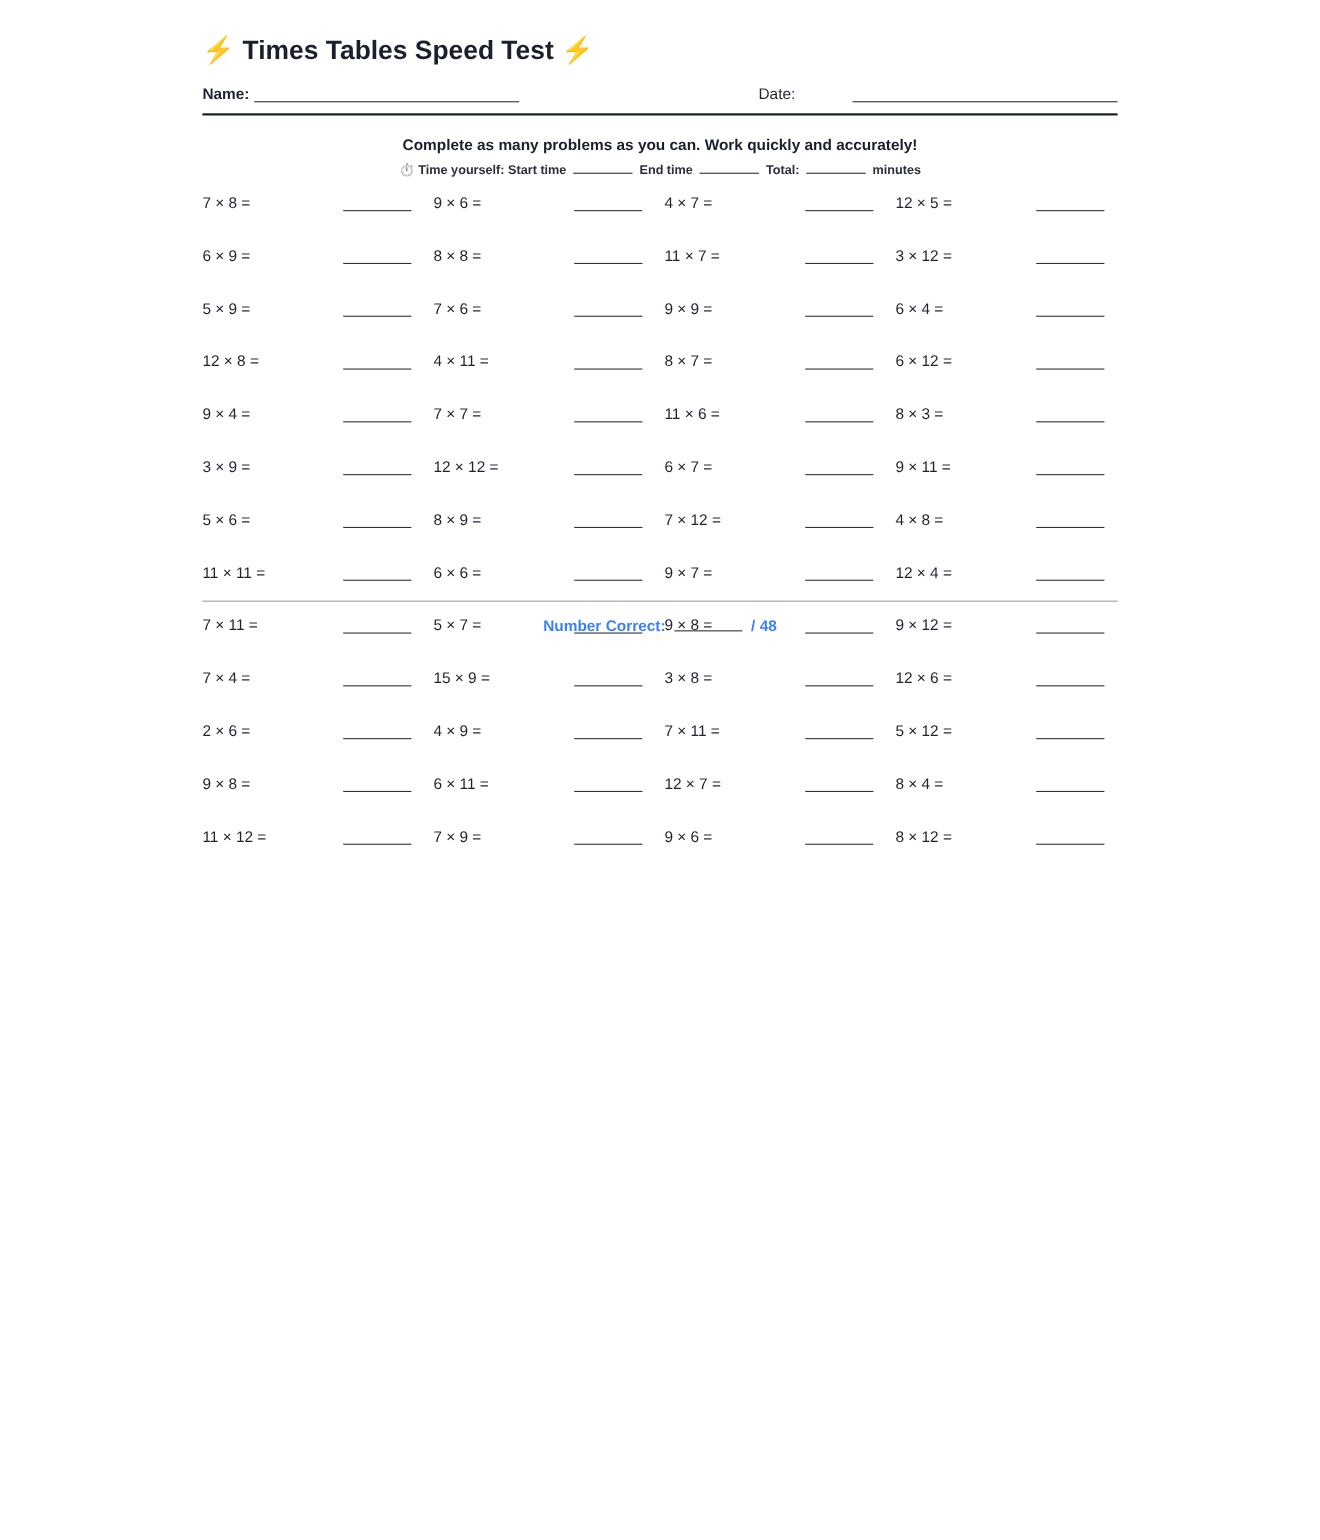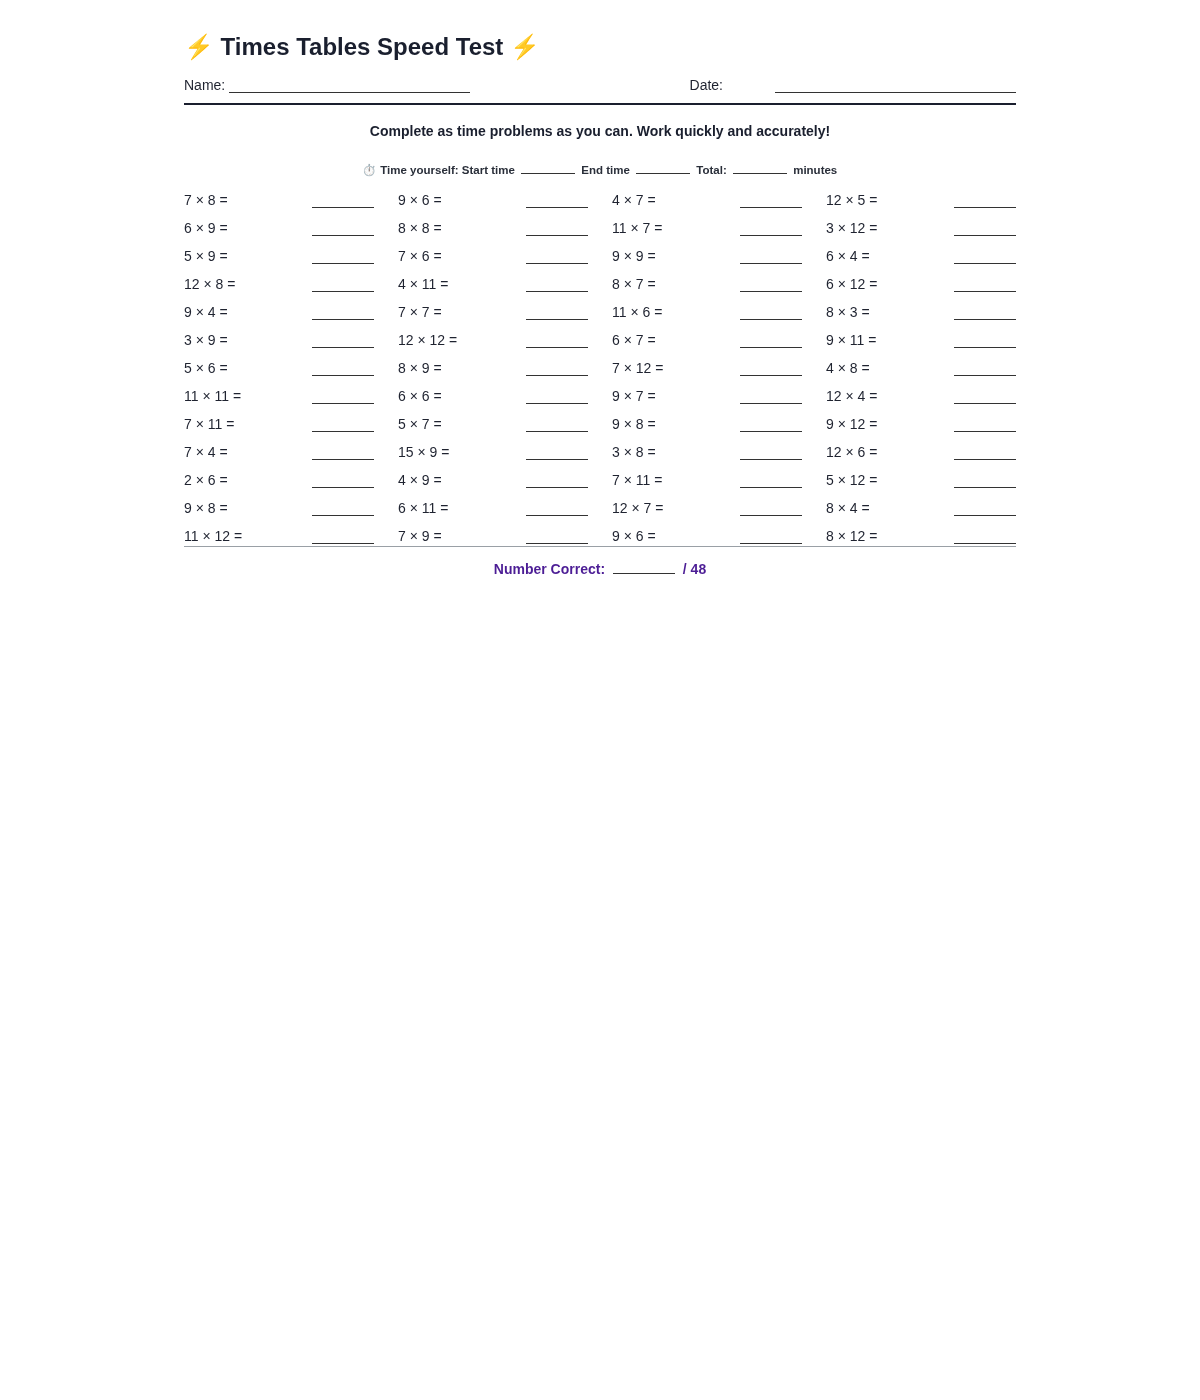--- a/index.html
+++ b/index.html
@@ -43,20 +43,21 @@
       height: 20px;
       font-size: 14px;
       color: #1f2330;
     }
     .info-left {
       position: absolute;
       left: 0;
       top: 0;
       display: flex;
       align-items: flex-end;
+      font-weight: bold;
     }
     .info-right {
       position: absolute;
       right: 0;
       top: 0;
       display: flex;
       align-items: flex-end;
       gap: 48px;
     }
     .blank-line {
@@ -80,48 +81,49 @@
       top: 123px;
       left: 0;
       width: 832px;
       text-align: center;
       font-size: 14px;
       font-weight: bold;
       color: #1a1f2e;
     }
     .timer {
       position: absolute;
-      top: 162px;
+      top: 146px;
       left: 0;
       width: 832px;
       text-align: center;
       font-size: 11.5px;
       font-weight: bold;
       color: #2a2f3a;
     }
     .timer .short-line {
       display: inline-block;
       width: 54px;
       border-bottom: 1px solid #333;
       height: 11px;
       margin: 0 3px;
     }
     .timer-icon {
       color: #888;
       font-weight: normal;
     }
     .grid {
       position: absolute;
-      top: 188px;
+      top: 172px;
       left: 0;
       width: 832px;
       display: grid;
       grid-template-columns: repeat(4, 190px);
       column-gap: 24px;
       row-gap: 0;
+      gap: 20px;
     }
     .problem {
       position: relative;
       height: 28px;
       font-size: 14px;
       color: #1f2330;
     }
     .problem .expr {
       position: absolute;
       left: 0;
@@ -144,21 +146,21 @@
       background: #9aa0a6;
     }
     .score {
       position: absolute;
       top: 560px;
       left: 0;
       width: 832px;
       text-align: center;
       font-size: 14px;
       font-weight: bold;
-      color: #4c1d95;
+      color: #3b82f6;
     }
     .score .score-line {
       display: inline-block;
       width: 62px;
       border-bottom: 1px solid #333;
       height: 13px;
       margin: 0 4px;
     }
   </style>
 </head>
@@ -178,21 +180,21 @@
       <span class="blank-line name-line"></span>
     </div>
     <div class="info-right">
       <span>Date:</span>
       <span class="blank-line date-line"></span>
     </div>
   </div>
 
   <div class="header-rule"></div>
 
-  <div class="instructions">Complete as time problems as you can. Work quickly and accurately!</div>
+  <div class="instructions">Complete as many problems as you can. Work quickly and accurately!</div>
 
   <div class="timer">
     <span class="timer-icon">⏱️</span>
     <span>Time yourself: Start time</span>
     <span class="short-line"></span>
     <span>End time</span>
     <span class="short-line"></span>
     <span>Total:</span>
     <span class="short-line"></span>
     <span>minutes</span>

